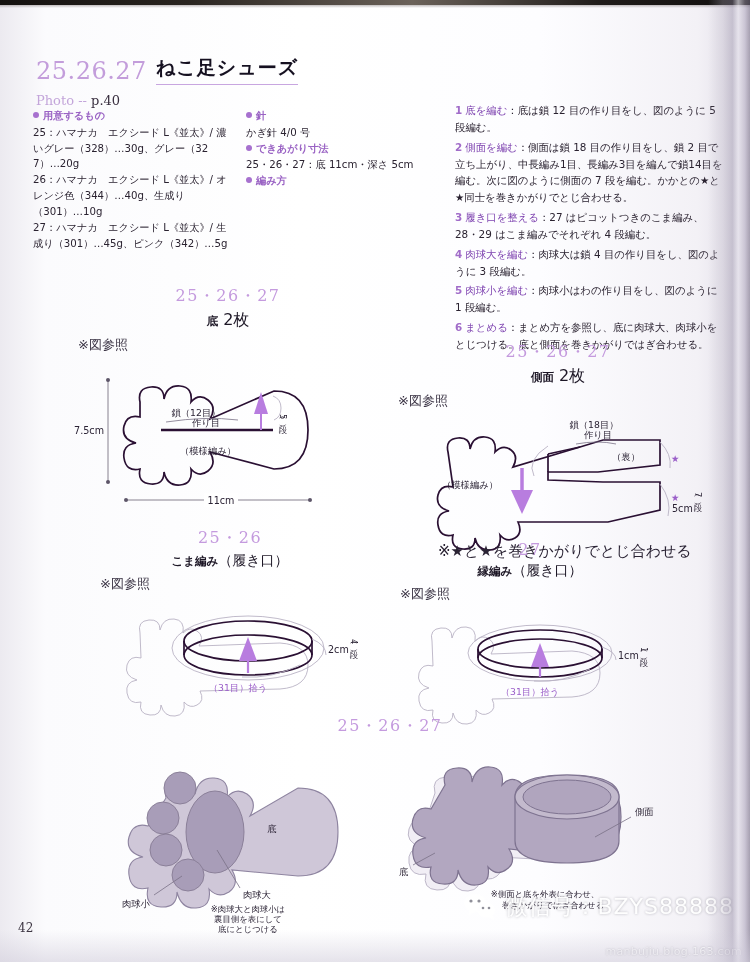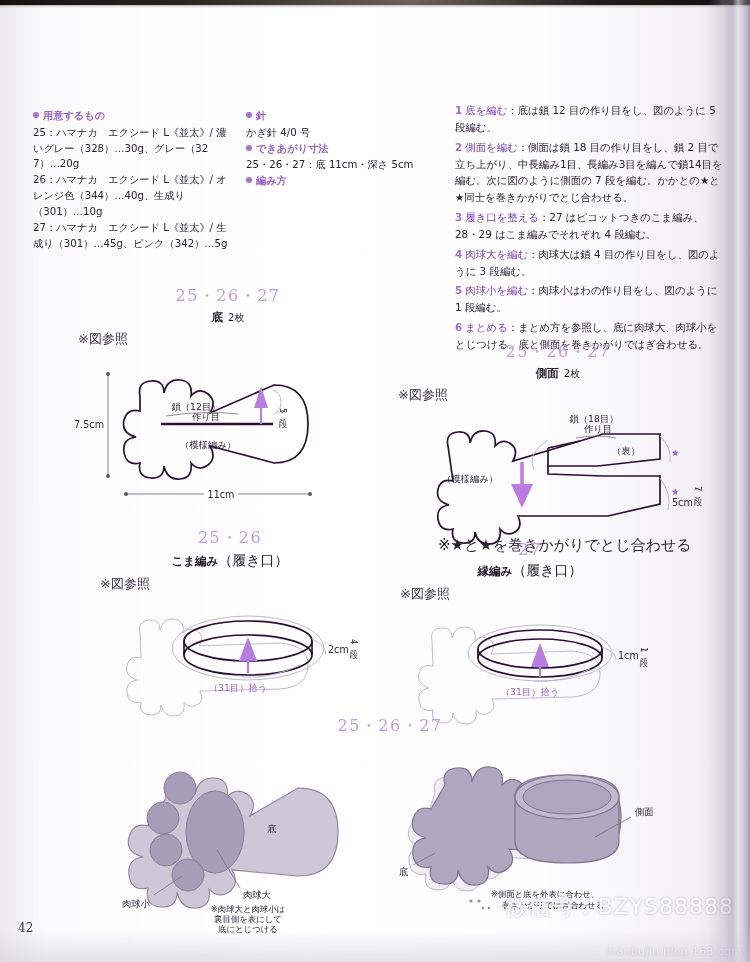--- a/index.html
+++ b/index.html
@@ -71,21 +71,21 @@
   .step .st { color:#7e43b0; font-weight:normal; }
 
   
   .dg { position:absolute; }
   .dg-title {
     text-align:center;
     font-family:"DejaVu Serif","Liberation Serif",serif;
     font-size:16px; color:#c49ade; letter-spacing:1.5px;
   }
   .dg-sub { text-align:center; font-size:11.5px; color:#1d1726; font-weight:bold; margin-top:3px;}
-  .dg-sub .pcs { font-weight:normal; font-size:10px; margin-left:5px;}
+  .dg-sub .pcs { font-weight:normal; font-size:16px; margin-left:5px;}
   .dg-sub .paren { font-weight:normal; font-size:14px;}
   .dg-note { font-size:13px; color:#3a3344; margin-top:5px;}
   .dg-foot { text-align:left; font-size:15px; color:#2a2334; margin-top:2px;}
 
   svg { display:block; overflow:visible; }
   .ink { fill:none; stroke:#2a1033; stroke-width:1.7; }
   .ghost { fill:none; stroke:#b9b2c4; stroke-width:.9; }
   .ghost-fill { fill:#f1eef5; stroke:#b7b0c3; stroke-width:.9; }
   .dimline { stroke:#6a6273; stroke-width:.8; fill:none; }
   .arrow-p { fill:#b87ddf; }
@@ -119,20 +119,30 @@
     text-shadow:0 0 2px rgba(110,110,120,.6);
   }
 </style>
 </head>
 <body>
 
 <div id="page">
   <div class="scan-top"></div>
   <div class="scan-top2"></div>
 
+  <div class="hdr">
+    <div class="hdr-row">
+      <span class="hdr-nums">25.26.27</span>
+      <span class="hdr-title">ねこ足シューズ</span>
+    </div>
+    <div class="hdr-photo">
+      <span>Photo --</span>
+      <span class="pg">p.40</span>
+    </div>
+  </div>
 
   <div class="col col-a">
     <div class="bullet-hd">
       <span class="dot"></span><span>用意するもの</span>
     </div>
     <div class="mat">25：ハマナカ　エクシード L《並太》/ 濃いグレー（328）…30g、グレー（32 7）…20g</div>
     <div class="mat">26：ハマナカ　エクシード L《並太》/ オレンジ色（344）…40g、生成り（301）…10g</div>
     <div class="mat">27：ハマナカ　エクシード L《並太》/ 生成り（301）…45g、ピンク（342）…5g</div>
   </div>
 

